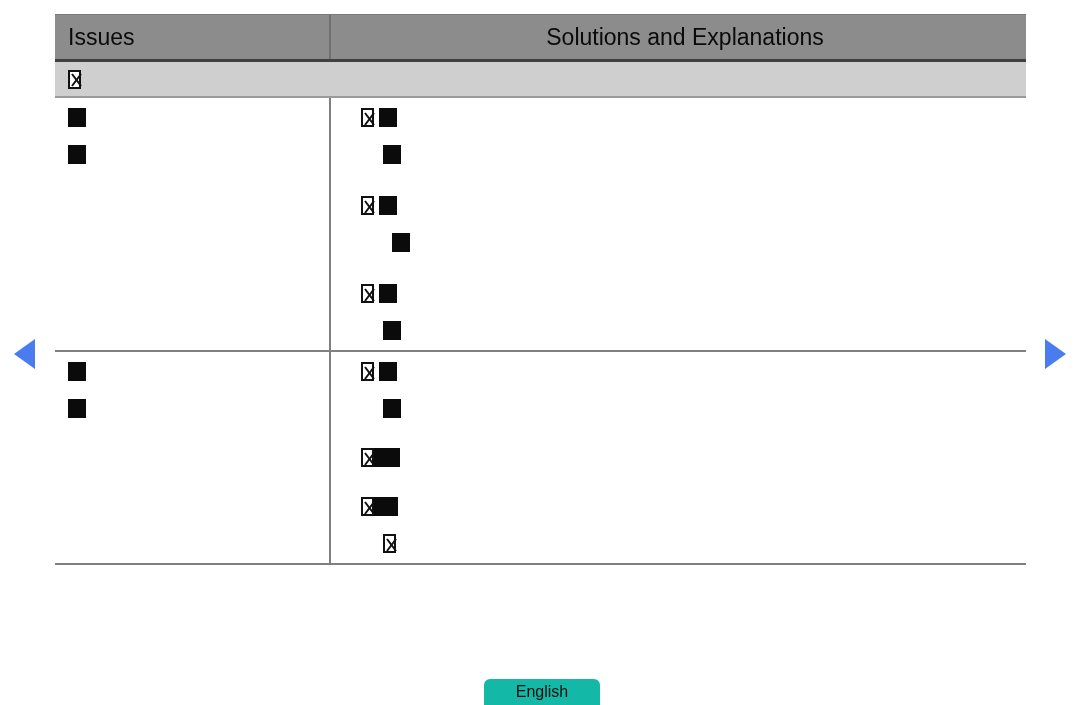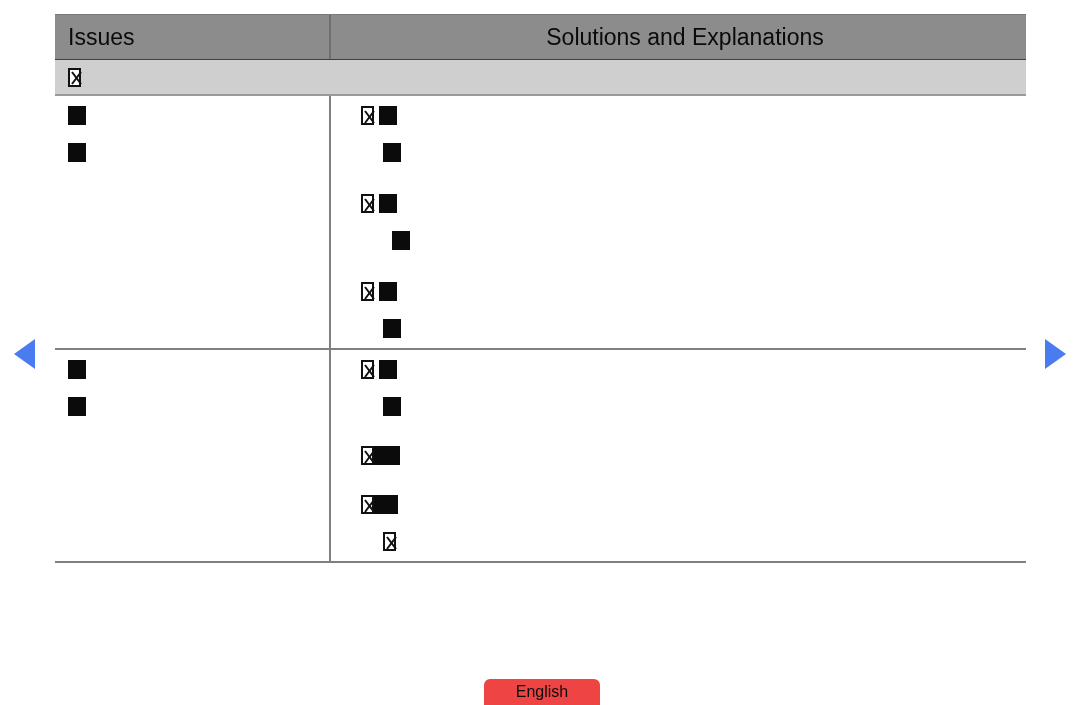--- a/index.html
+++ b/index.html
@@ -24,21 +24,21 @@
     position: absolute;
     left: 55px;
     top: 14px;
     width: 971px;
   }
 
   .thead {
     display: flex;
     background: #8c8c8c;
     border-top: 1px solid #7a7a7a;
-    border-bottom: 1px solid #404040;
+    border-bottom: 3px solid #404040;
   }
   .th {
     box-sizing: border-box;
     height: 44px;
     line-height: 44px;
     font-size: 23px;
     color: #0a0a0a;
     padding-left: 13px;
     font-family: "Liberation Sans", sans-serif;
   }
@@ -166,21 +166,21 @@
     border-left: 21px solid #4a7cf0;
   }
 
   
   .lang-btn {
     position: absolute;
     left: 484px;
     top: 679px;
     width: 116px;
     height: 26px;
-    background: #ef4444;
+    background: #14b8a6;
     border: none;
     border-radius: 6px 6px 0 0;
     color: #0d0d0d;
     font-size: 16px;
     font-family: "Liberation Sans", sans-serif;
     text-align: center;
     line-height: 26px;
     cursor: pointer;
     padding: 0;
   }

